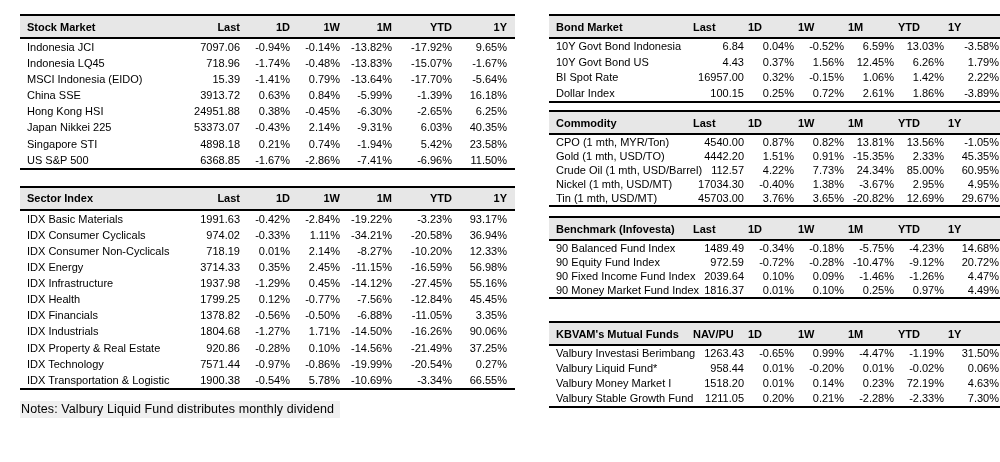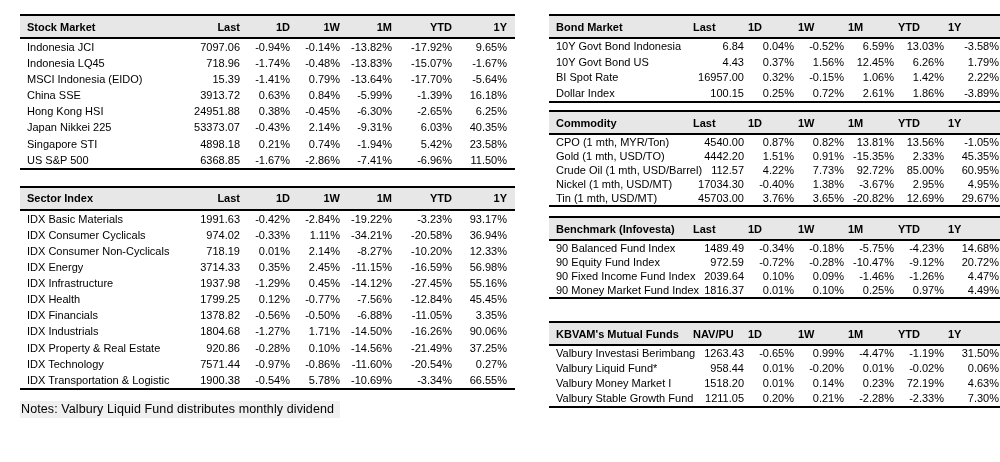--- a/index.html
+++ b/index.html
@@ -254,21 +254,21 @@
             <td class="num">0.10%</td>
             <td class="num">-14.56%</td>
             <td class="num">-21.49%</td>
             <td class="num">37.25%</td>
           </tr>
           <tr>
             <td class="name">IDX Technology</td>
             <td class="num">7571.44</td>
             <td class="num">-0.97%</td>
             <td class="num">-0.86%</td>
-            <td class="num">-11.60%</td>
+            <td class="num">-19.99%</td>
             <td class="num">-20.54%</td>
             <td class="num">0.27%</td>
           </tr>
           <tr>
             <td class="name">IDX Transportation &amp; Logistic</td>
             <td class="num">1900.38</td>
             <td class="num">-0.54%</td>
             <td class="num">5.78%</td>
             <td class="num">-10.69%</td>
             <td class="num">-3.34%</td>
@@ -384,21 +384,21 @@
             <td class="num">0.91%</td>
             <td class="num">-15.35%</td>
             <td class="num">2.33%</td>
             <td class="num">45.35%</td>
           </tr>
           <tr>
             <td class="name">Crude Oil (1 mth, USD/Barrel)</td>
             <td class="num">112.57</td>
             <td class="num">4.22%</td>
             <td class="num">7.73%</td>
-            <td class="num">92.72%</td>
+            <td class="num">24.34%</td>
             <td class="num">85.00%</td>
             <td class="num">60.95%</td>
           </tr>
           <tr>
             <td class="name">Nickel (1 mth, USD/MT)</td>
             <td class="num">17034.30</td>
             <td class="num">-0.40%</td>
             <td class="num">1.38%</td>
             <td class="num">-3.67%</td>
             <td class="num">2.95%</td>

